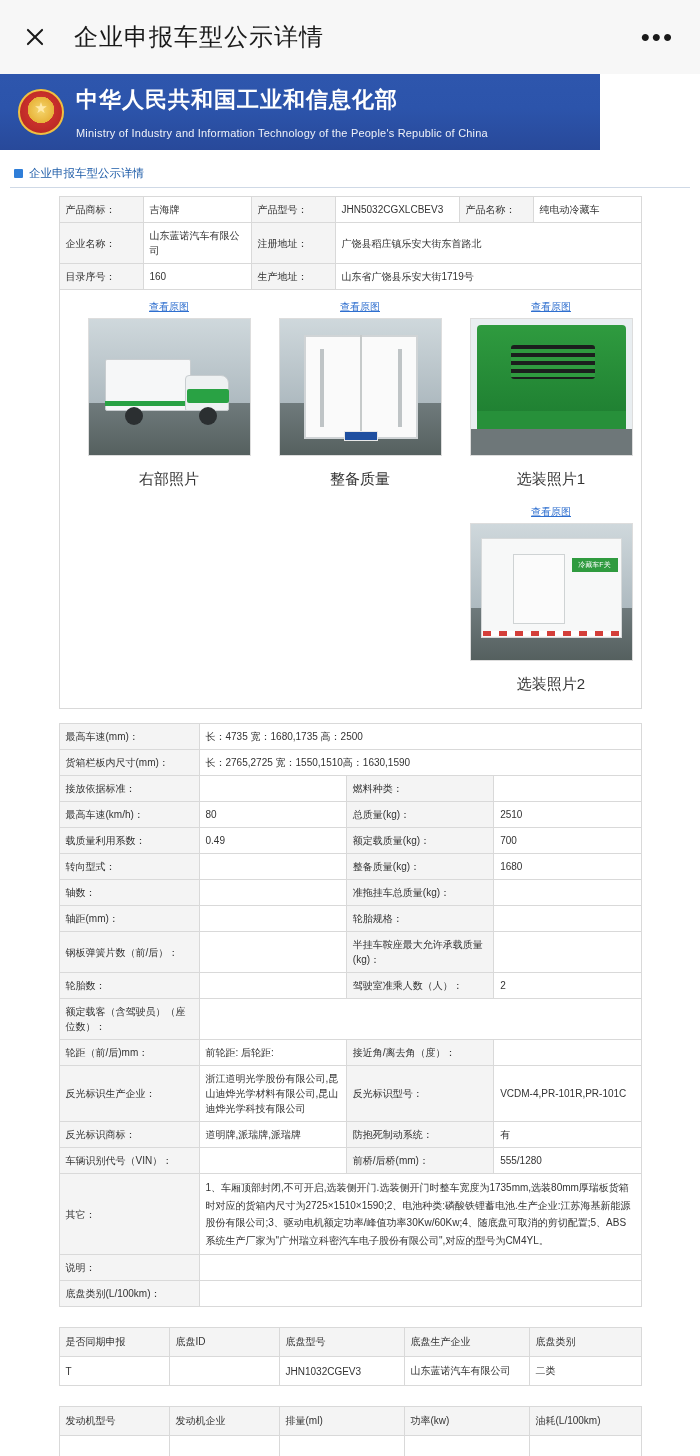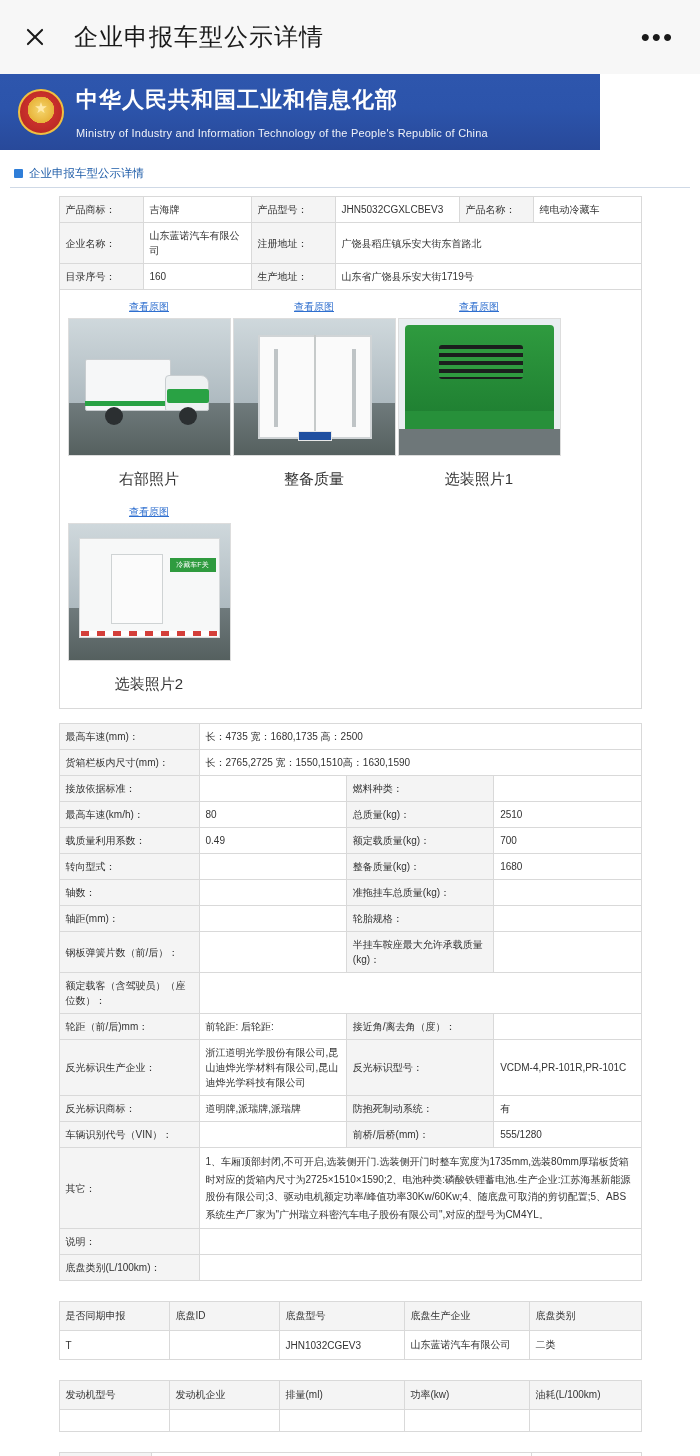--- a/index.html
+++ b/index.html
@@ -107,21 +107,21 @@
   td.lbl { background:#f4f4f4; color:#333; }
   td.val { background:#fff; }
 
   
   .imgblock {
     width: 583px; margin: 0 auto;
     border: 1px solid #d9d9d9; border-top: none;
     padding: 10px 8px 14px 8px;
     background:#fff;
   }
-  .imgrow { display:flex; gap: 2px; }
+  .imgrow { display:flex; gap: 28px; justify-content: flex-end; }
   .imgcell { width: 163px; }
   .viewlink {
     display:block; text-align:center; color:#2f6fcf; font-size:10px;
     text-decoration: underline; margin-bottom: 4px; cursor:pointer;
   }
   .photo {
     width: 163px; height: 138px;
     border: 1px solid #ddd;
     background: #e9eef1;
     position: relative;
@@ -331,20 +331,26 @@
         <td class="lbl">轮胎规格：</td>
         <td class="val"></td>
       </tr>
       <tr>
         <td class="lbl">钢板弹簧片数（前/后）：</td>
         <td class="val"></td>
         <td class="lbl">半挂车鞍座最大允许承载质量(kg)：</td>
         <td class="val"></td>
       </tr>
       <tr>
+        <td class="lbl">轮胎数：</td>
+        <td class="val"></td>
+        <td class="lbl">驾驶室准乘人数（人）：</td>
+        <td class="val">2</td>
+      </tr>
+      <tr>
         <td class="lbl">额定载客（含驾驶员）（座位数）：</td>
         <td class="val" colspan="3"></td>
       </tr>
       <tr>
         <td class="lbl">轮距（前/后)mm：</td>
         <td class="val">前轮距: 后轮距:</td>
         <td class="lbl">接近角/离去角（度）：</td>
         <td class="val"></td>
       </tr>
       <tr>

